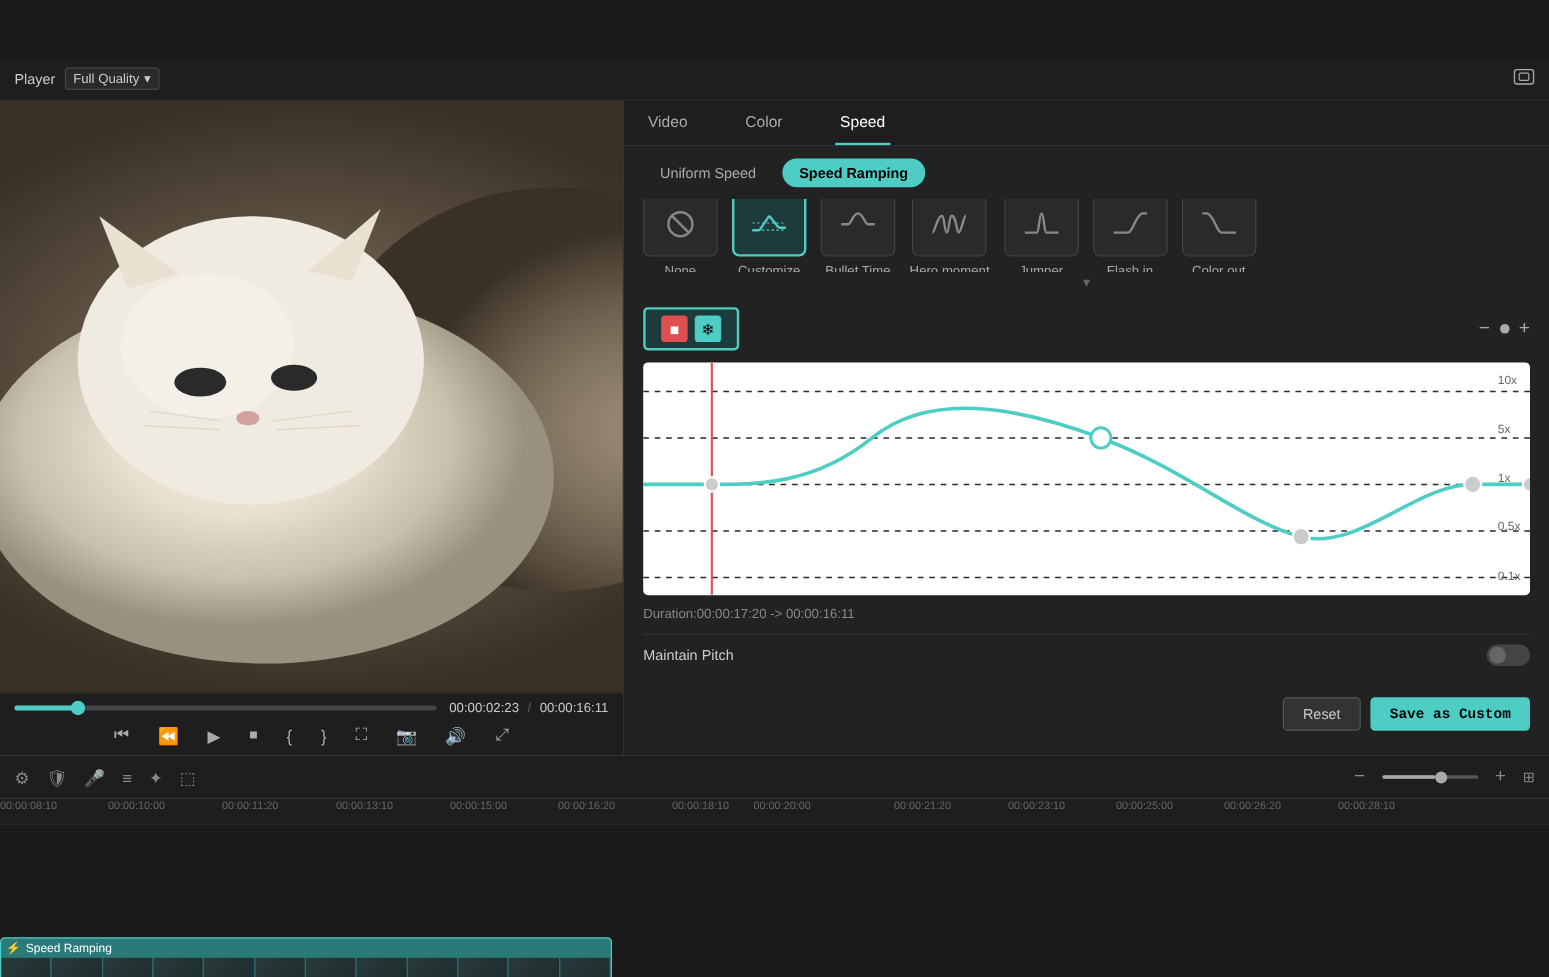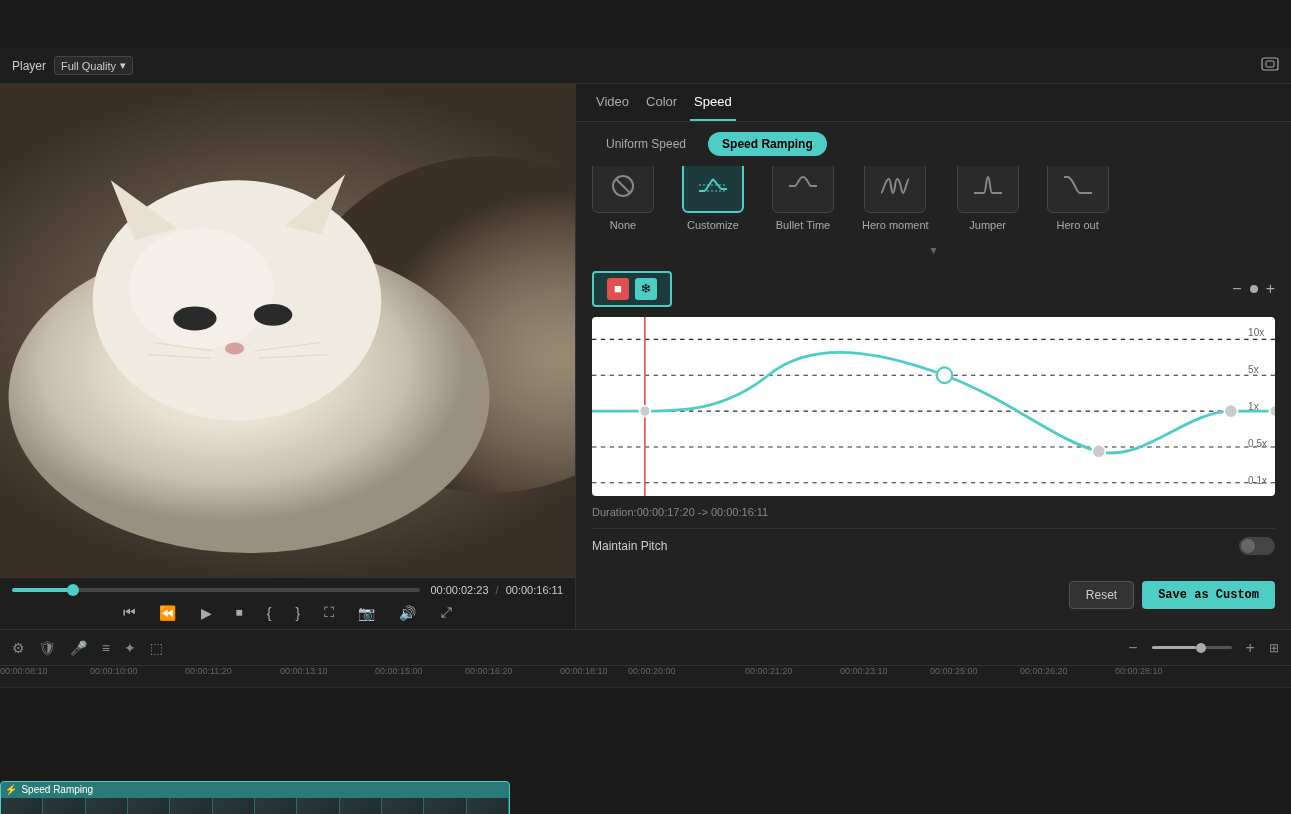--- a/index.html
+++ b/index.html
@@ -14,21 +14,21 @@
     .player-label { color: #ccc; font-size: 12px; margin-right: 8px; }
     .quality-select {
       background: #2a2a2a; border: 1px solid #444; color: #ccc;
       padding: 2px 6px; border-radius: 3px; font-size: 11px;
       display: flex; align-items: center; gap: 4px; cursor: pointer;
     }
     .screenshot-icon { margin-left: auto; color: #aaa; cursor: pointer; }
 
     
     .left-panel {
-      width: 576px; background: #1a1a1a; display: flex; flex-direction: column;
+      width: 520px; background: #1a1a1a; display: flex; flex-direction: column;
       border-right: 1px solid #333;
     }
     .video-container {
       flex: 1; background: #111; display: flex; align-items: center; justify-content: center;
       overflow: hidden; position: relative;
     }
     
     .cat-bg {
       width: 100%; height: 100%;
       background: 
@@ -61,42 +61,42 @@
       background: none; border: none; color: #aaa; cursor: pointer;
       font-size: 14px; padding: 2px 4px; display: flex; align-items: center;
     }
 
     
     .right-panel {
       flex: 1; background: #222; display: flex; flex-direction: column;
     }
     .tab-bar {
       display: flex; background: #1e1e1e; border-bottom: 1px solid #333;
-      padding: 0 16px; gap: 9px;
+      padding: 0 16px; gap: 40px;
     }
     .tab-item {
       padding: 10px 4px; color: #aaa; cursor: pointer; font-size: 13px;
       border-bottom: 2px solid transparent;
     }
     .tab-item.active { color: #fff; border-bottom-color: #4ecdc4; }
 
     .speed-tabs {
       display: flex; padding: 10px 16px; gap: 8px; background: #222;
     }
     .speed-tab {
       padding: 5px 14px; border-radius: 14px; cursor: pointer;
       font-size: 12px; color: #aaa; background: transparent; border: none;
     }
     .speed-tab.active {
       background: #4ecdc4; color: #000; font-weight: 600;
     }
 
     
     .presets-row {
-      display: flex; padding: 10px 16px; gap: 28px; align-items: flex-end;
+      display: flex; padding: 10px 16px; gap: 12px; align-items: center;
       overflow-x: auto;
     }
     .preset-item {
       display: flex; flex-direction: column; align-items: center; gap: 6px;
       cursor: pointer; min-width: 60px;
     }
     .preset-icon-box {
       width: 62px; height: 54px; border-radius: 6px;
       background: #2a2a2a; border: 1px solid #444;
       display: flex; align-items: center; justify-content: center;
@@ -392,28 +392,36 @@
 
         <div class="preset-item">
           <div class="preset-icon-box">
             <svg viewBox="0 0 36 30" fill="none">
               <path d="M4,22 L14,22 C16,22 16,6 18,6 C20,6 20,22 22,22 L32,22" stroke="#888" stroke-width="2" fill="none"></path>
             </svg>
           </div>
           <span class="preset-label">Jumper</span>
         </div>
 
-
         <div class="preset-item">
           <div class="preset-icon-box">
             <svg viewBox="0 0 36 30" fill="none">
+              <path d="M4,22 C8,22 12,22 16,22 C20,22 22,8 28,6 L32,6" stroke="#888" stroke-width="2" fill="none"></path>
+            </svg>
+          </div>
+          <span class="preset-label">Flash in</span>
+        </div>
+
+        <div class="preset-item">
+          <div class="preset-icon-box">
+            <svg viewBox="0 0 36 30" fill="none">
               <path d="M4,6 L8,6 C14,8 16,22 20,22 C24,22 28,22 32,22" stroke="#888" stroke-width="2" fill="none"></path>
             </svg>
           </div>
-          <span class="preset-label">Hero out</span>
+          <span class="preset-label">Color out</span>
         </div>
 
       </div>
 
       <div class="collapse-btn">
         <span>▾</span>
       </div>
 
       <div class="curve-area">
 

